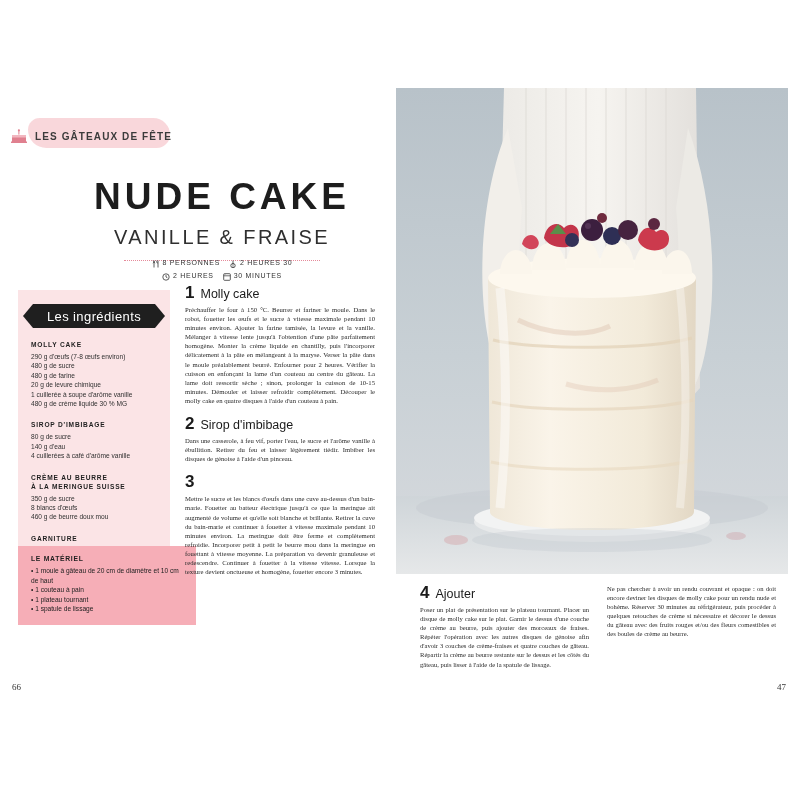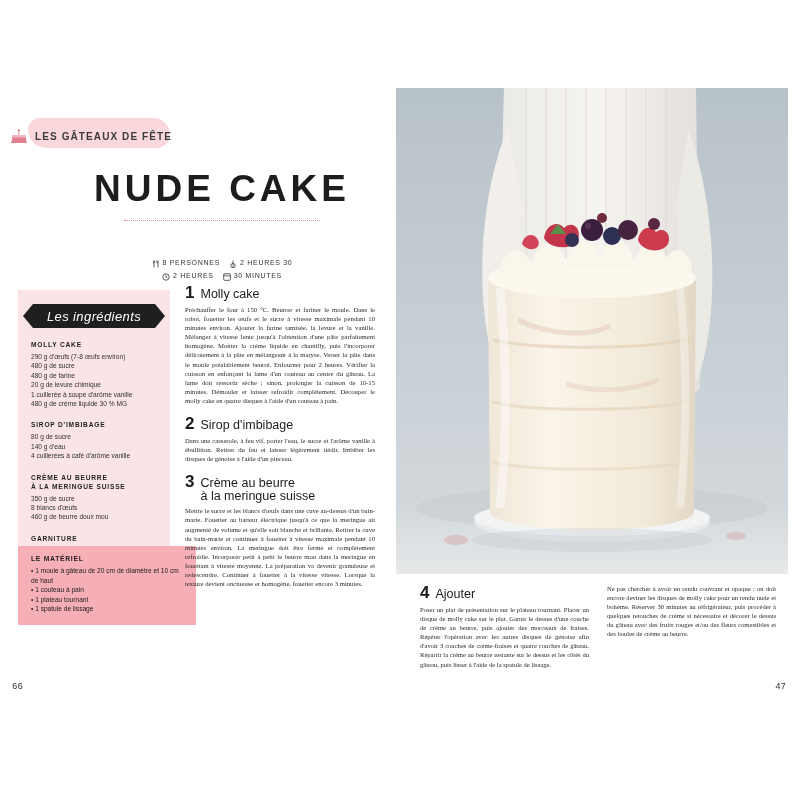--- a/index.html
+++ b/index.html
@@ -74,21 +74,21 @@
     top: 78px;
     width: 300px;
     text-align: center;
   }
   .recipe-title {
     font-family: "Liberation Sans", sans-serif;
     font-size: 37px;
     font-weight: 700;
     letter-spacing: 4px;
     color: #1d1d1d;
-    margin: 4px;
+    margin: 12px;
     line-height: 1;
   }
   .recipe-subtitle {
     font-size: 20px;
     font-weight: 400;
     letter-spacing: 2.4px;
     color: #2f2f2f;
     margin: 9px 0 0 0;
     line-height: 1;
   }
@@ -136,21 +136,20 @@
     margin: 14px auto 0 auto;
     width: 122px;
     height: 24px;
     background: #1f1f1f;
     color: #ffffff;
     display: flex;
     align-items: center;
     justify-content: center;
     font-size: 13px;
     letter-spacing: .4px;
-    font-style: italic;
   }
   .ing-banner::before, .ing-banner::after {
     content: "";
     position: absolute;
     top: 0;
     width: 0; height: 0;
     border-top: 12px solid transparent;
     border-bottom: 12px solid transparent;
   }
   .ing-banner::before { left: -10px; border-right: 10px solid #1f1f1f; }
@@ -220,21 +219,21 @@
   .step-body {
     font-family: "Liberation Serif", serif;
     font-size: 6.7px;
     line-height: 9.1px;
     color: #2b2b2b;
     text-align: justify;
   }
 
   .folio {
     position: absolute;
-    font-family: Liberation Mono, monospace;
+    font-family: Liberation Serif, serif;
     font-size: 9px;
     color: #333;
     margin-top: 40px;
   }
   .folio-left { left: 12px; bottom: 14px; }
   .folio-right { right: 14px; bottom: 14px; }
 
   
   .right-page {
     position: absolute;
@@ -290,20 +289,21 @@
             <rect x="1" y="13.5" width="16" height="1.5" fill="#e0808f"></rect>
             <rect x="8.4" y="3" width="1" height="3.6" fill="#e0808f"></rect>
             <circle cx="8.9" cy="2.3" r="1.1" fill="#e0808f"></circle>
           </svg>
         </span>
         <span class="tag-text">LES GÂTEAUX DE FÊTE</span>
       </div>
 
       <div class="title-block">
         <h1 class="recipe-title">NUDE CAKE</h1>
+        <div class="recipe-subtitle">VANILLE &amp; FRAISE</div>
         <div class="dotted-rule"></div>
       </div>
 
       <div class="meta-block">
         <div class="meta-row">
           <span class="meta-item">
             <span class="meta-ico">
               <svg width="8" height="8" viewBox="0 0 8 8">
                   <path d="M1 0.5 L3 3.2 M3 0.5 L1 3.2" stroke="#333" stroke-width="0.8" fill="none"></path>
                   <path d="M2 3 L2 7.5" stroke="#333" stroke-width="0.8"></path>
@@ -403,22 +403,20 @@
           <div class="step-title">
             <span class="step-num">2</span>
             <span class="step-name">Sirop d'imbibage</span>
           </div>
           <div class="step-body">Dans une casserole, à feu vif, porter l'eau, le sucre et l'arôme vanille à ébullition. Retirer du feu et laisser légèrement tiédir. Imbiber les disques de génoise à l'aide d'un pinceau.</div>
         </div>
 
         <div class="step">
           <div class="step-title">
             <span class="step-num">3</span>
-            <span class="step-name" style="white-space:pre-line">Crème au beurre
-à la meringue suisse</span>
           </div>
           <div class="step-body">Mettre le sucre et les blancs d'œufs dans une cuve au-dessus d'un bain-marie. Fouetter au batteur électrique jusqu'à ce que la meringue ait augmenté de volume et qu'elle soit blanche et brillante. Retirer la cuve du bain-marie et continuer à fouetter à vitesse maximale pendant 10 minutes environ. La meringue doit être ferme et complètement refroidie. Incorporer petit à petit le beurre mou dans la meringue en fouettant à vitesse moyenne. La préparation va devenir granuleuse et redescendre. Continuer à fouetter à la vitesse vitesse. Lorsque la texture devient onctueuse et homogène, fouetter encore 3 minutes.</div>
         </div>
       </div>
 
       <div class="folio folio-left">66</div>
     </div>
 
     <div class="right-page">
 

